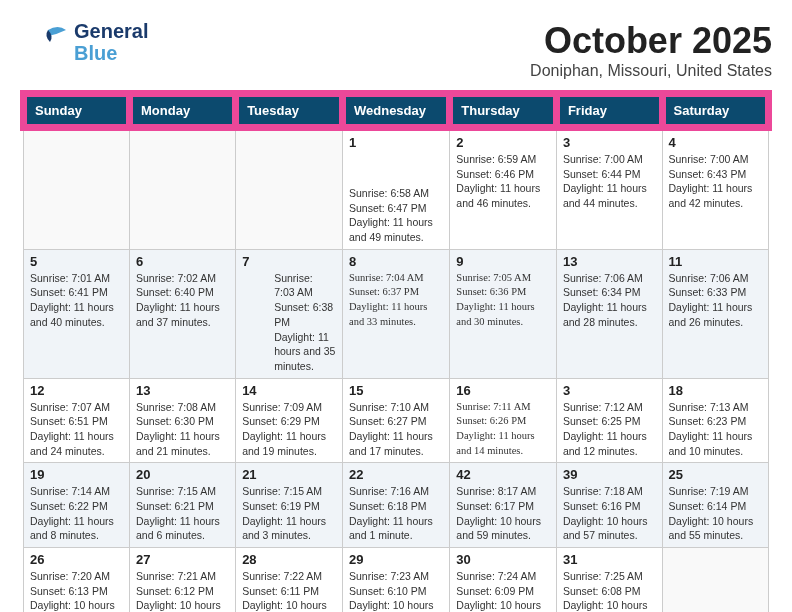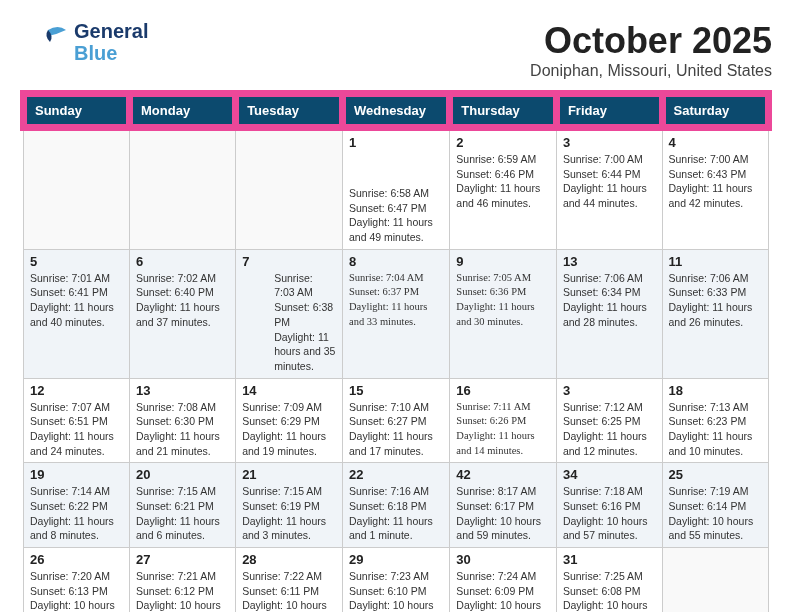--- a/index.html
+++ b/index.html
@@ -254,21 +254,21 @@
 Sunset: 6:18 PM
 Daylight: 11 hours and 1 minute.</div>
         </td>
         <td>
           <div class="day-number">42</div>
           <div class="day-info" style="white-space: pre-line;">Sunrise: 8:17 AM
 Sunset: 6:17 PM
 Daylight: 10 hours and 59 minutes.</div>
         </td>
         <td>
-          <div class="day-number">34</div>
+          <div class="day-number">39</div>
           <div class="day-info" style="white-space: pre-line;">Sunrise: 7:18 AM
 Sunset: 6:16 PM
 Daylight: 10 hours and 57 minutes.</div>
         </td>
         <td>
           <div class="day-number">25</div>
           <div class="day-info" style="white-space: pre-line;">Sunrise: 7:19 AM
 Sunset: 6:14 PM
 Daylight: 10 hours and 55 minutes.</div>
         </td>

